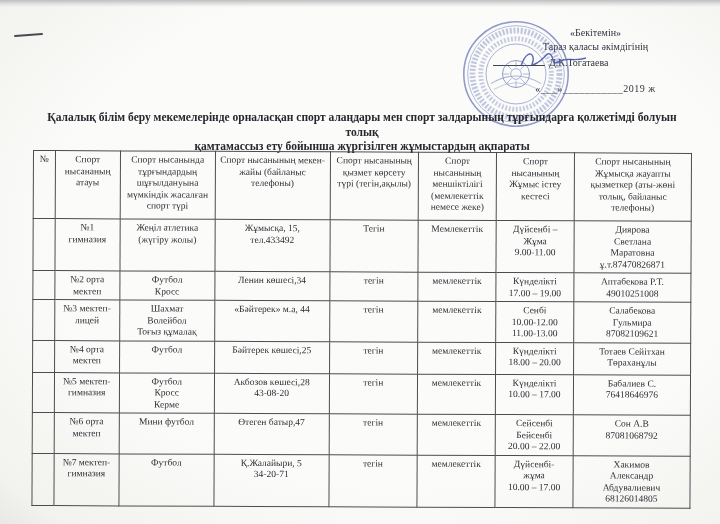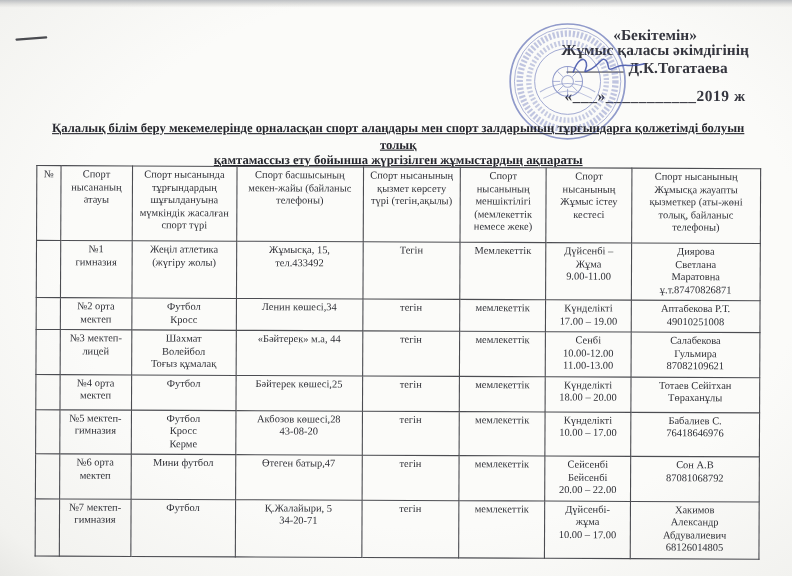--- a/index.html
+++ b/index.html
@@ -20,45 +20,45 @@
     background:linear-gradient(#aeb1b6, #dcdcda 55%, rgba(250,250,248,0));
     opacity:.8;
   }
   .pen-mark{
     position:absolute; left:14px; top:34px; width:29px; height:2px;
     background:#4a4b50; transform:rotate(-4deg); border-radius:1px;
   }
   
   .approval{
     position:absolute; top:26px; right:22px; width:205px;
-    font-size:14px; line-height:14px; text-align:center; color:#35363f;font-weight:bold;
+    font-size:10px; line-height:14px; text-align:center; color:#35363f;
   }
   .approval .sign-line{
-    position:relative; text-align:center; padding-right:14px; margin-top:2px;
+    position:relative; text-align:left; padding-right:14px; margin-top:2px;
   }
   .sig-underline{
     display:inline-block; width:52px; border-bottom:1px solid #44454c;
     height:10px; margin-right:4px;
   }
   .sig-svg{
     position:absolute; right:108px; top:-9px; width:74px; height:26px;
   }
   .approval .date-line{
     margin-top:12px; letter-spacing:.5px; text-align:center;
   }
   
   .stamp{
     position:absolute; left:458px; top:16px; width:116px; height:116px;
     opacity:.62; pointer-events:none;
   }
   
   .doc-title{
     position:absolute; left:38px; top:110px; width:648px;
     font-weight:bold; font-size:11.5px; line-height:14.5px;
-    text-align:center; white-space:pre-line; color:#26272e;text-decoration:underline;
+    text-align:center; white-space:pre-line; color:#26272e;
   }
   
   table.report{
     position:absolute; left:33px; top:150px; width:659px;
     border-collapse:collapse; table-layout:fixed;
     transform:rotate(.25deg); transform-origin:top left;
   }
   table.report th, table.report td{
     border:1px solid #4c4d52;
     font-weight:normal;
@@ -76,21 +76,21 @@
 </head>
 <body>
 
 <div class="page">
 
   <div class="scan-top-edge"></div>
   <div class="pen-mark"></div>
 
   <div class="approval">
     <div>«Бекітемін»</div>
-    <div>Жұмыс қаласы әкімдігінің</div>
+    <div>Тараз қаласы әкімдігінің</div>
     <div class="sign-line">
       <svg class="sig-svg" viewBox="0 0 74 26">
         <path d="M5 19 C9 7 15 4 17 10 C19 16 11 21 21 16 C30 11 31 4 35 8 C39 13 34 19 44 14 C52 10 57 15 70 11" stroke="#3c4da8" stroke-width="1.4" fill="none" opacity=".85"></path>
       </svg>
       <span class="sig-underline"></span><span>Д.К.Тогатаева</span>
     </div>
     <div class="date-line">«___»___________2019 ж</div>
   </div>
 
   <svg class="stamp" viewBox="0 0 120 120">
@@ -129,21 +129,21 @@
       <col style="width:13.4%">
         <col style="width:11.9%">
         <col style="width:11.8%">
         <col style="width:17.8%">
     </colgroup>
     <tbody>
       <tr class="h-head">
         <th>№</th>
         <th>Спорт нысананың атауы</th>
         <th>Спорт нысанында тұрғындардың шұғылдануына мүмкіндік жасалған спорт түрі</th>
-        <th>Спорт басшысының мекен-жайы (байланыс телефоны)</th>
+        <th>Спорт нысанының мекен-жайы (байланыс телефоны)</th>
         <th>Спорт нысанының қызмет көрсету түрі (тегін,ақылы)</th>
         <th>Спорт нысанының меншіктілігі (мемлекеттік немесе жеке)</th>
         <th>Спорт нысанының Жұмыс істеу кестесі</th>
         <th>Спорт нысанының Жұмысқа жауапты қызметкер (аты-жөні толық, байланыс телефоны)</th>
       </tr>
       <tr class="r0">
         <td></td>
         <td>№1
 гимназия</td>
         <td>Жеңіл атлетика

